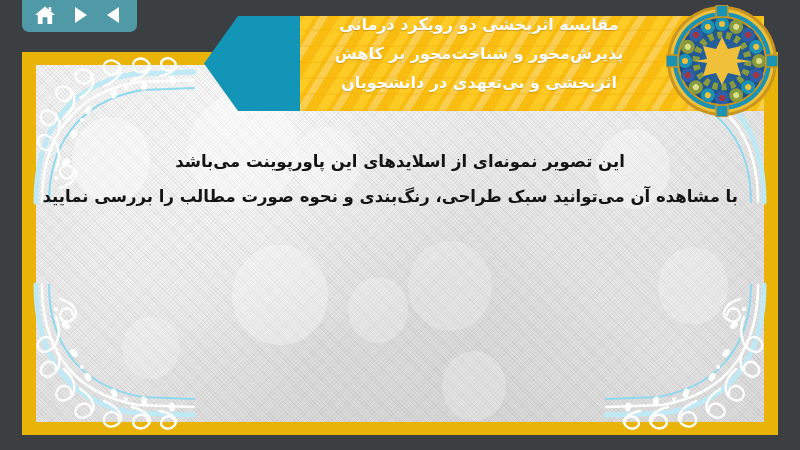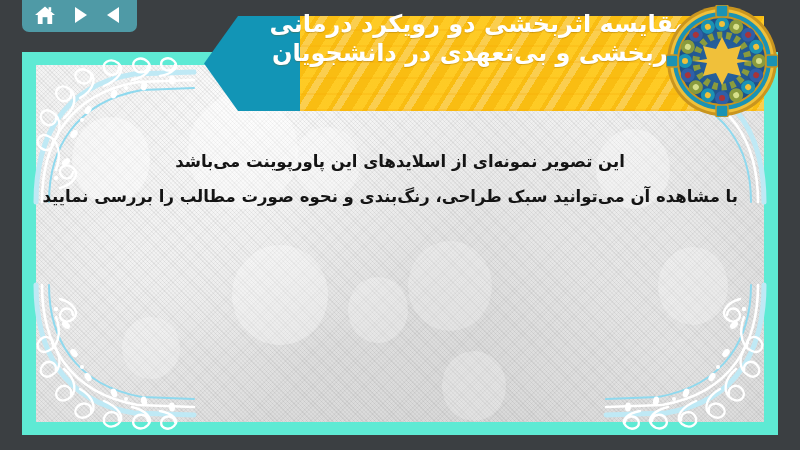--- a/index.html
+++ b/index.html
@@ -47,21 +47,21 @@
   }
   .navbtn svg { display: block; }
 
   
   #slide {
     position: absolute;
     left: 22px;
     top: 52px;
     width: 756px;
     height: 383px;
-    background: #5eead4;
+    background: #eab308;
     overflow: hidden;
     z-index: 5;
   }
 
   
   #panel {
     position: absolute;
     left: 14px;
     top: 13px;
     right: 14px;
@@ -146,21 +146,21 @@
         rgba(247,165,0,0.22) 0px, rgba(247,165,0,0.22) 2px,
         rgba(0,0,0,0) 2px, rgba(0,0,0,0) 16px);
   }
   #title {
     position: absolute;
     left: 0; right: 0; top: -6px;
     z-index: 2;
     padding: 0 18px 0 8px;
     text-align: center;
     color: #ffffff;
-    font-size: 24px;
+    font-size: 16px;
     font-weight: bold;
     line-height: 29px;
     letter-spacing: -0.2px;
     text-shadow: 0 1px 1px rgba(120,80,0,0.30);
     direction: rtl;
     white-space: nowrap;
   }
   #title .tline { display: block; }
 
   
@@ -340,20 +340,21 @@
 
   </div>
 
   <div id="banner-wrap">
     <svg id="banner-arrow" viewBox="0 0 100 95" aria-hidden="true">
       <polygon points="100,0 34,0 0,47.5 34,95 100,95" fill="#1295b6"></polygon>
     </svg>
     <div id="banner-body"></div>
     <div id="title">
       <span class="tline">مقایسه اثربخشی دو رویکرد درمانی</span>
+      <span class="tline">پذیرش‌محور و شناخت‌محور بر کاهش</span>
       <span class="tline">اثربخشی و بی‌تعهدی در دانشجویان</span>
     </div>
   </div>
 
   <svg id="rosette" viewBox="0 0 112 112" aria-hidden="true">
     <defs>
       <radialGradient id="rosBg" cx="50%" cy="50%" r="50%">
         <stop offset="0%" stop-color="#2a6aa8"></stop>
         <stop offset="100%" stop-color="#1e4f86"></stop>
       </radialGradient>

